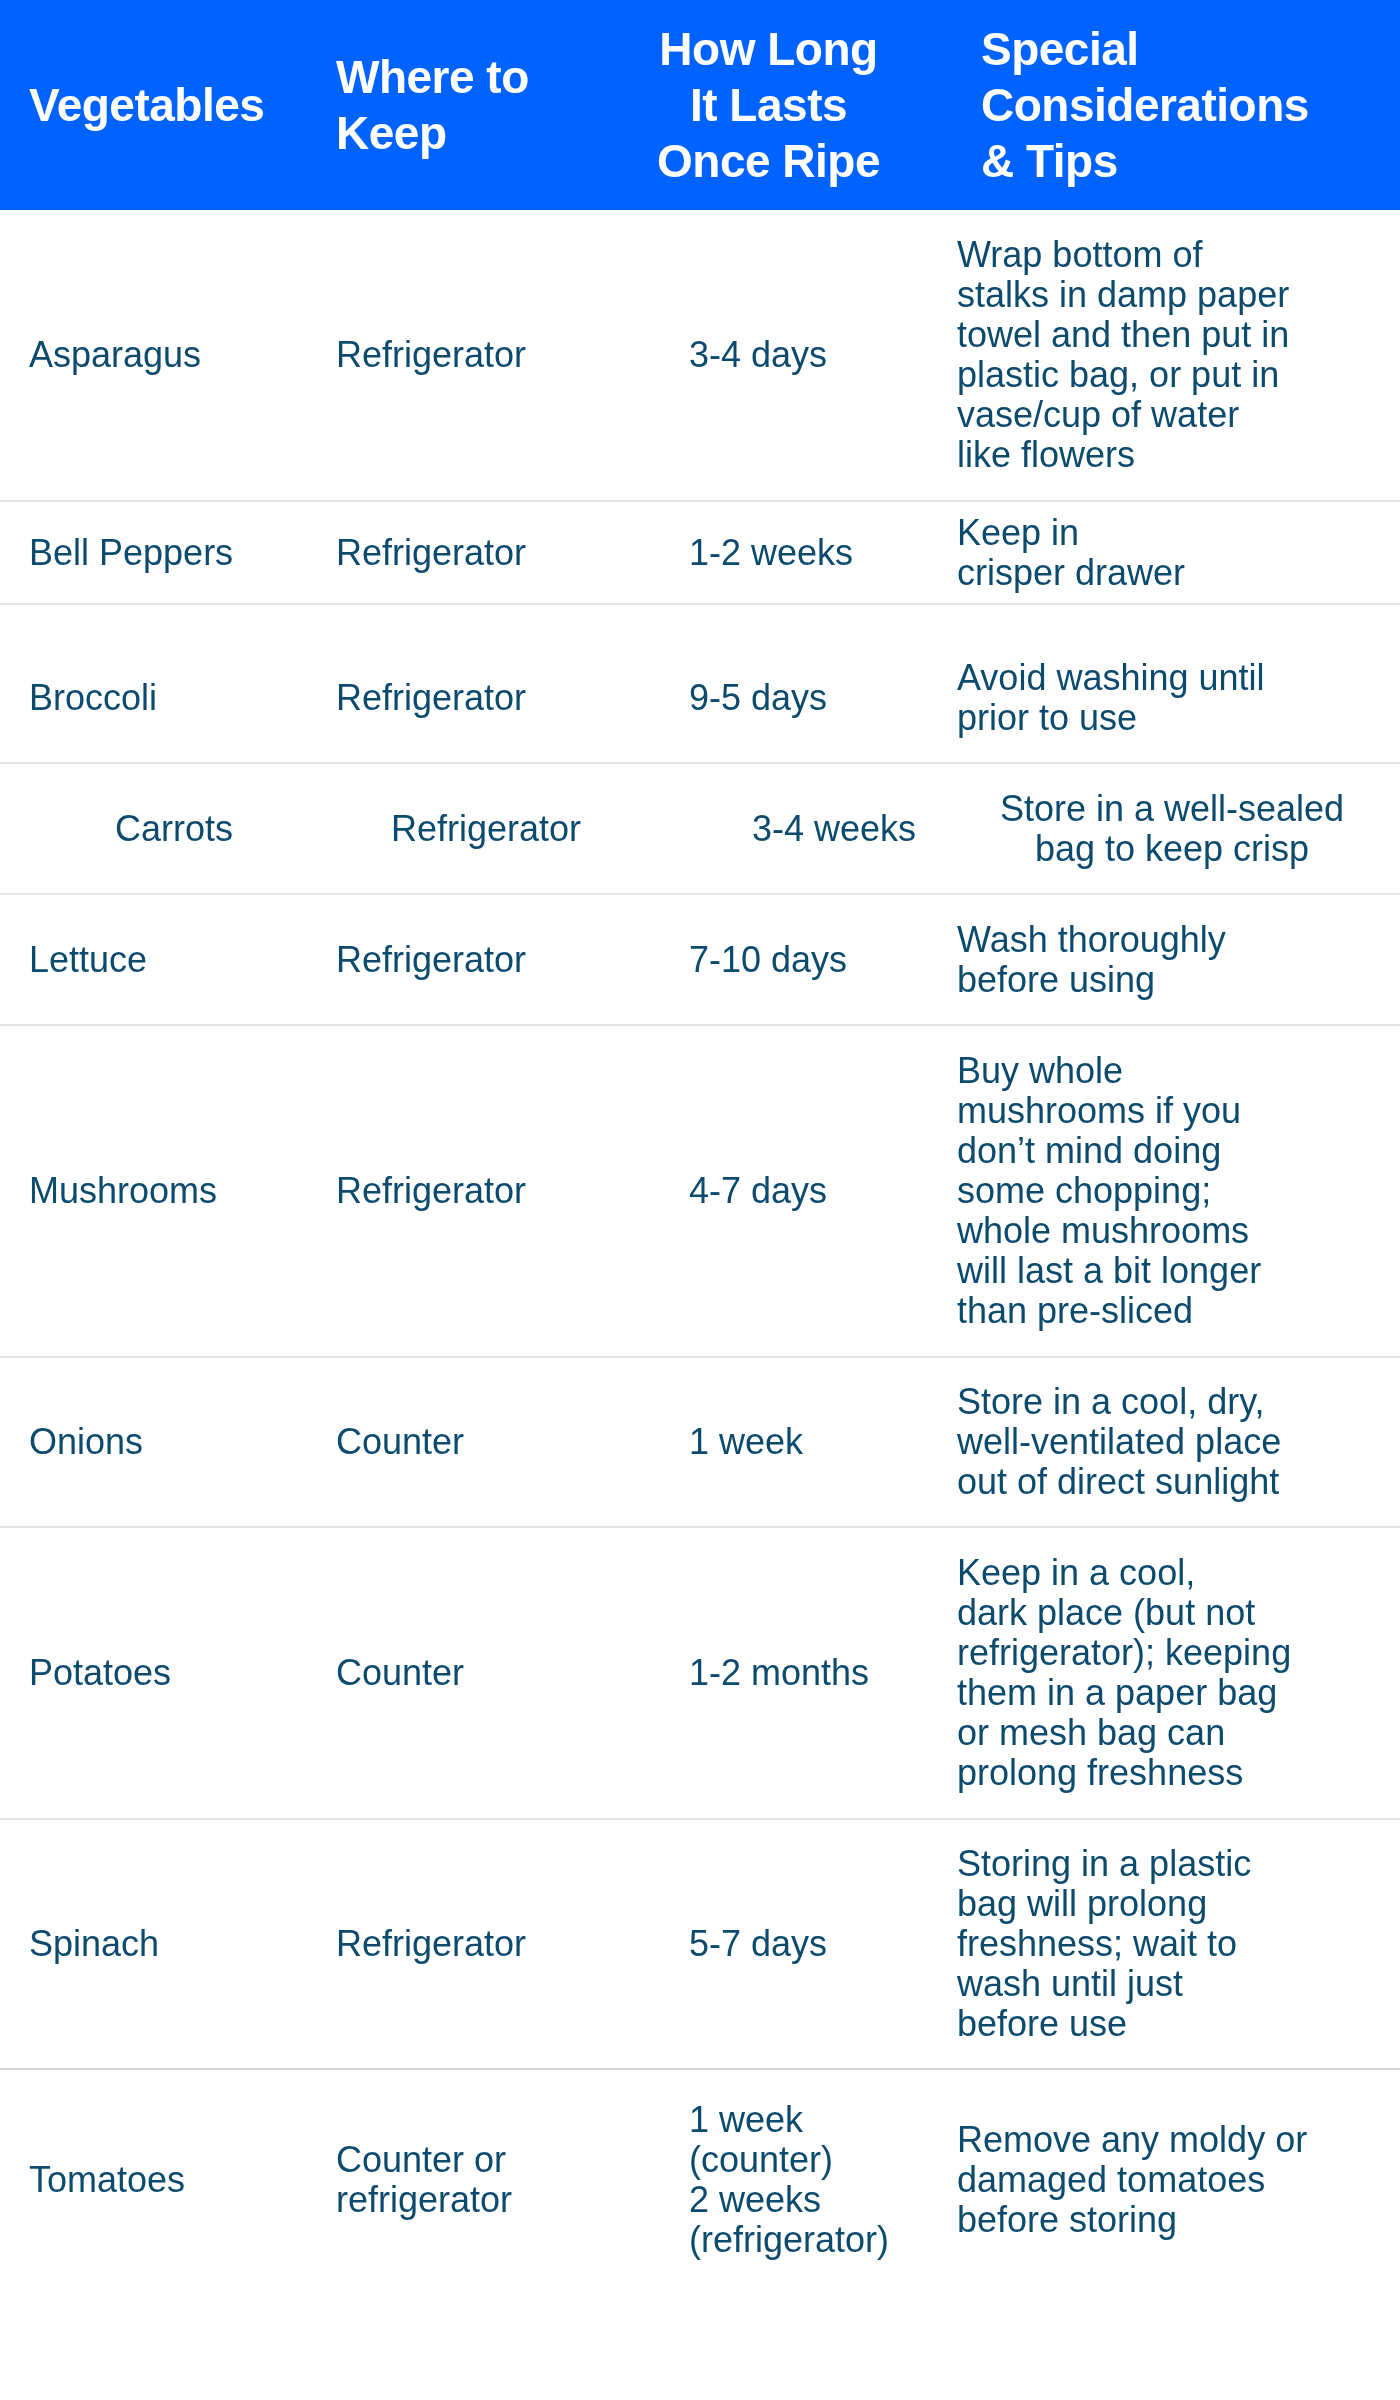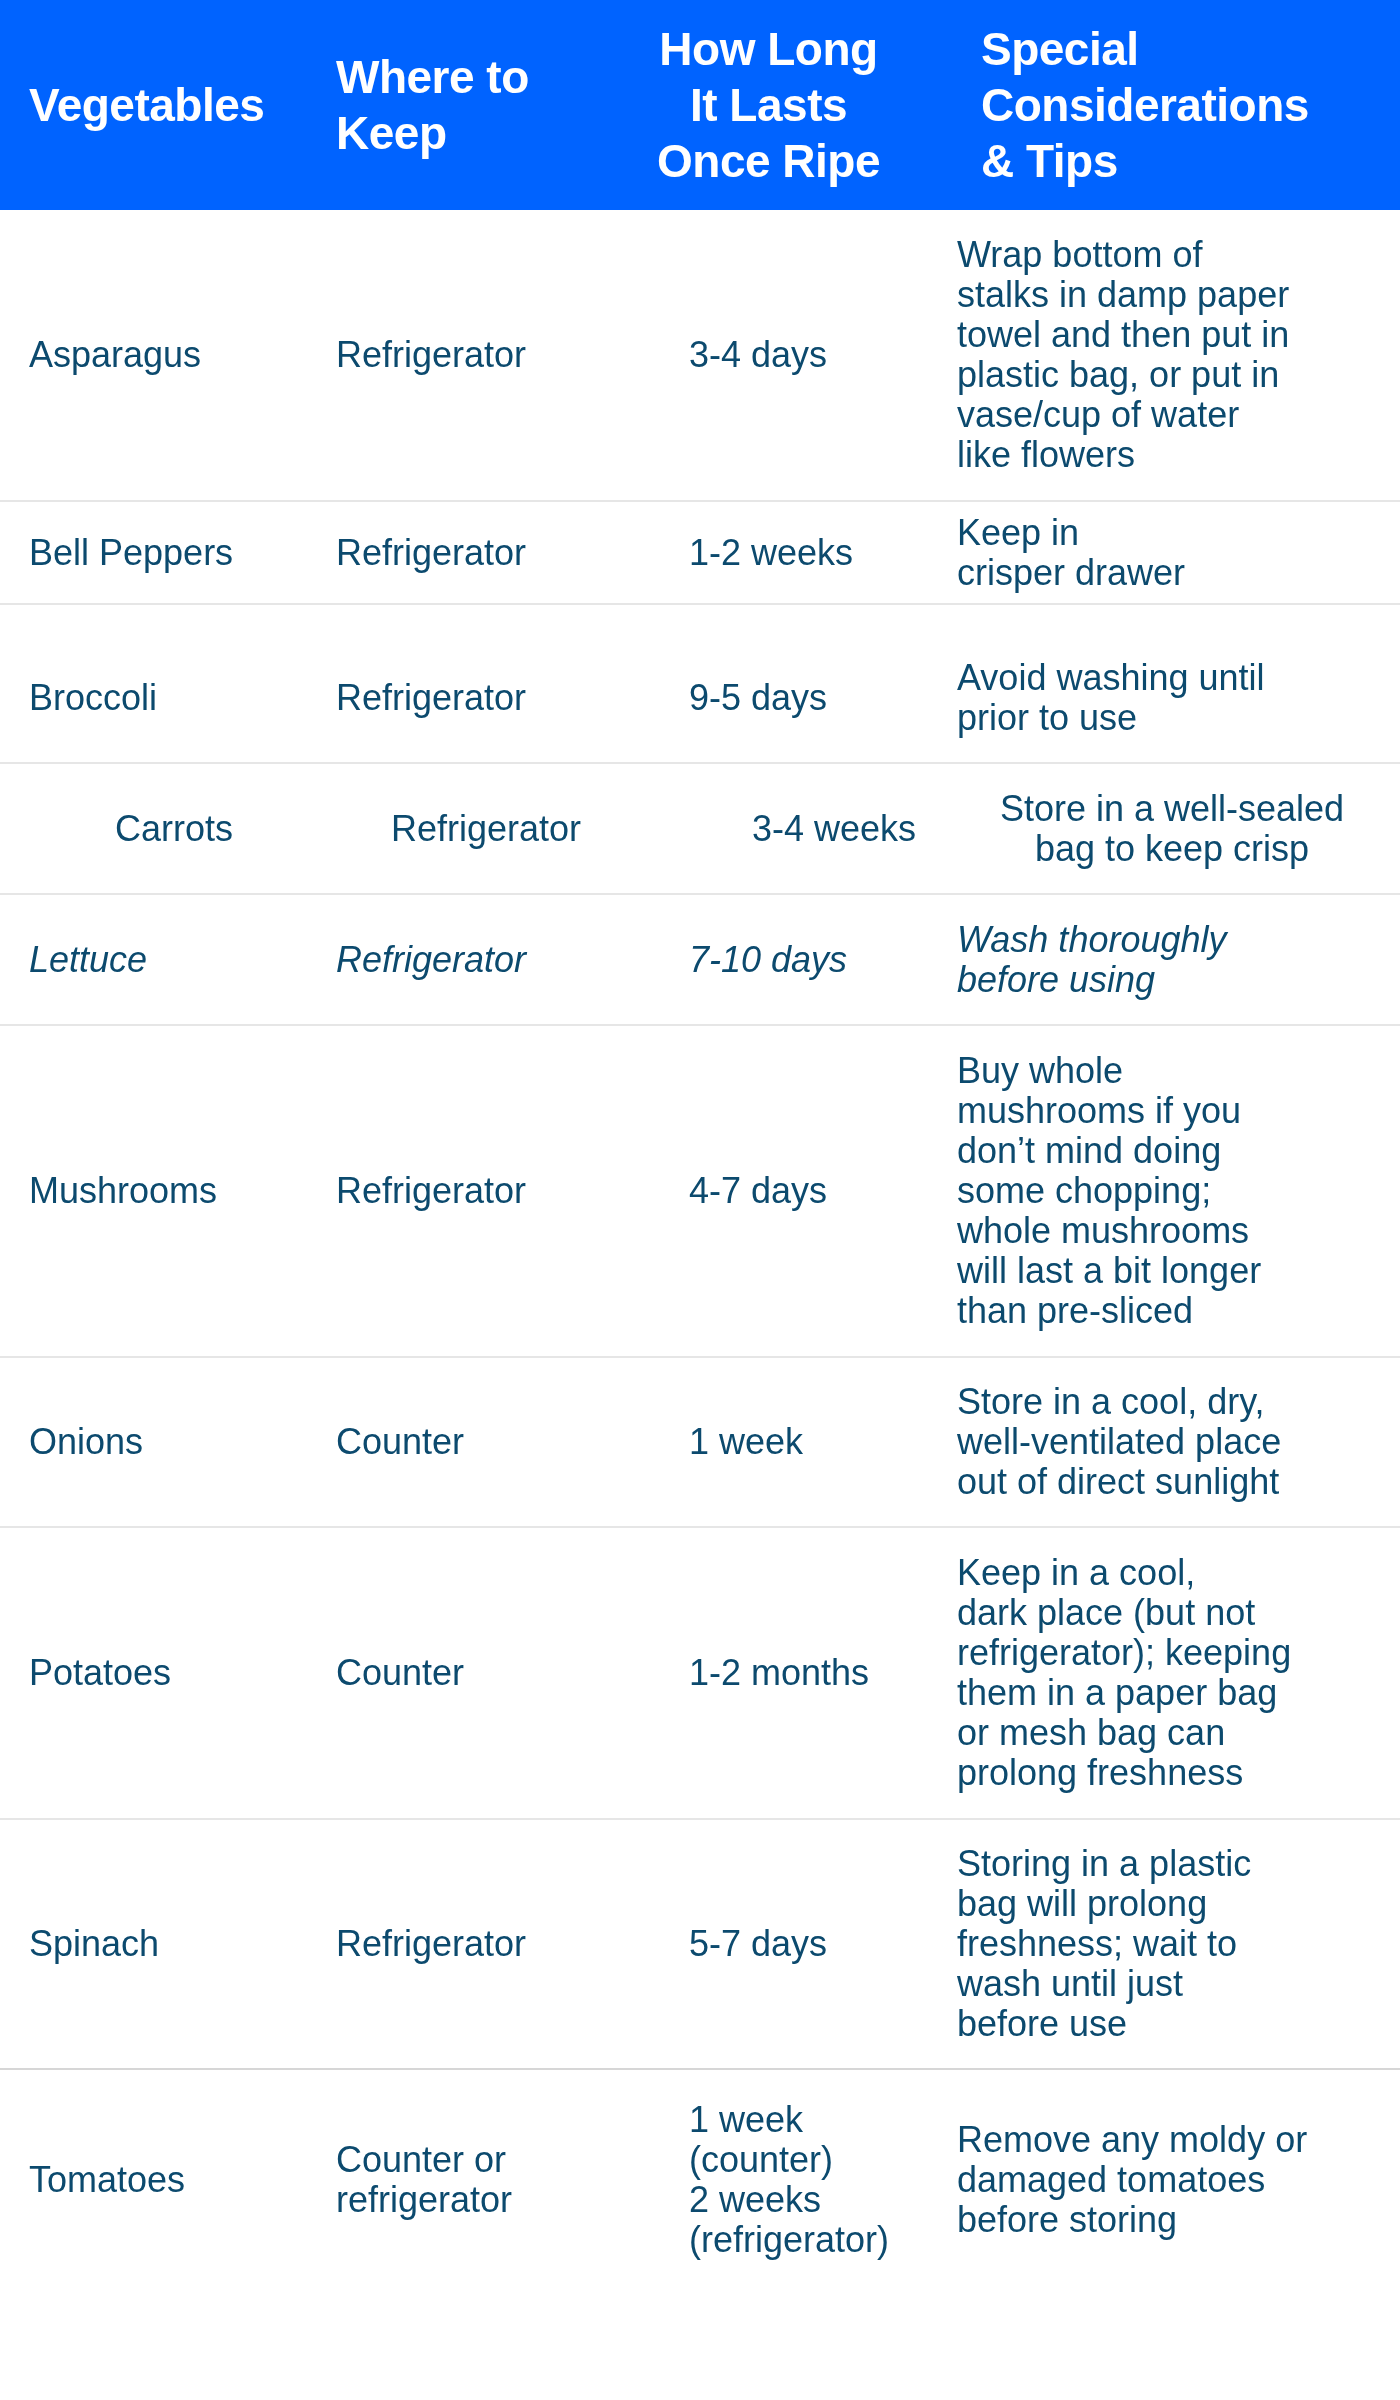--- a/index.html
+++ b/index.html
@@ -65,21 +65,21 @@
   </div>
 
   <div class="row" style="top:764px;height:131px;text-align:center;">
     <div class="cell c1">Carrots</div>
     <div class="cell c2">Refrigerator</div>
     <div class="cell c3">3-4 weeks</div>
     <div class="cell c4">Store in a well-sealed
 bag to keep crisp</div>
   </div>
 
-  <div class="row" style="top:895px;height:131px;font-style:italic;">
+  <div class="row" style="top:895px;height:131px;">
     <div class="cell c1">Lettuce</div>
     <div class="cell c2">Refrigerator</div>
     <div class="cell c3">7-10 days</div>
     <div class="cell c4">Wash thoroughly
 before using</div>
   </div>
 
   <div class="row" style="top:1026px;height:332px;">
     <div class="cell c1">Mushrooms</div>
     <div class="cell c2">Refrigerator</div>

